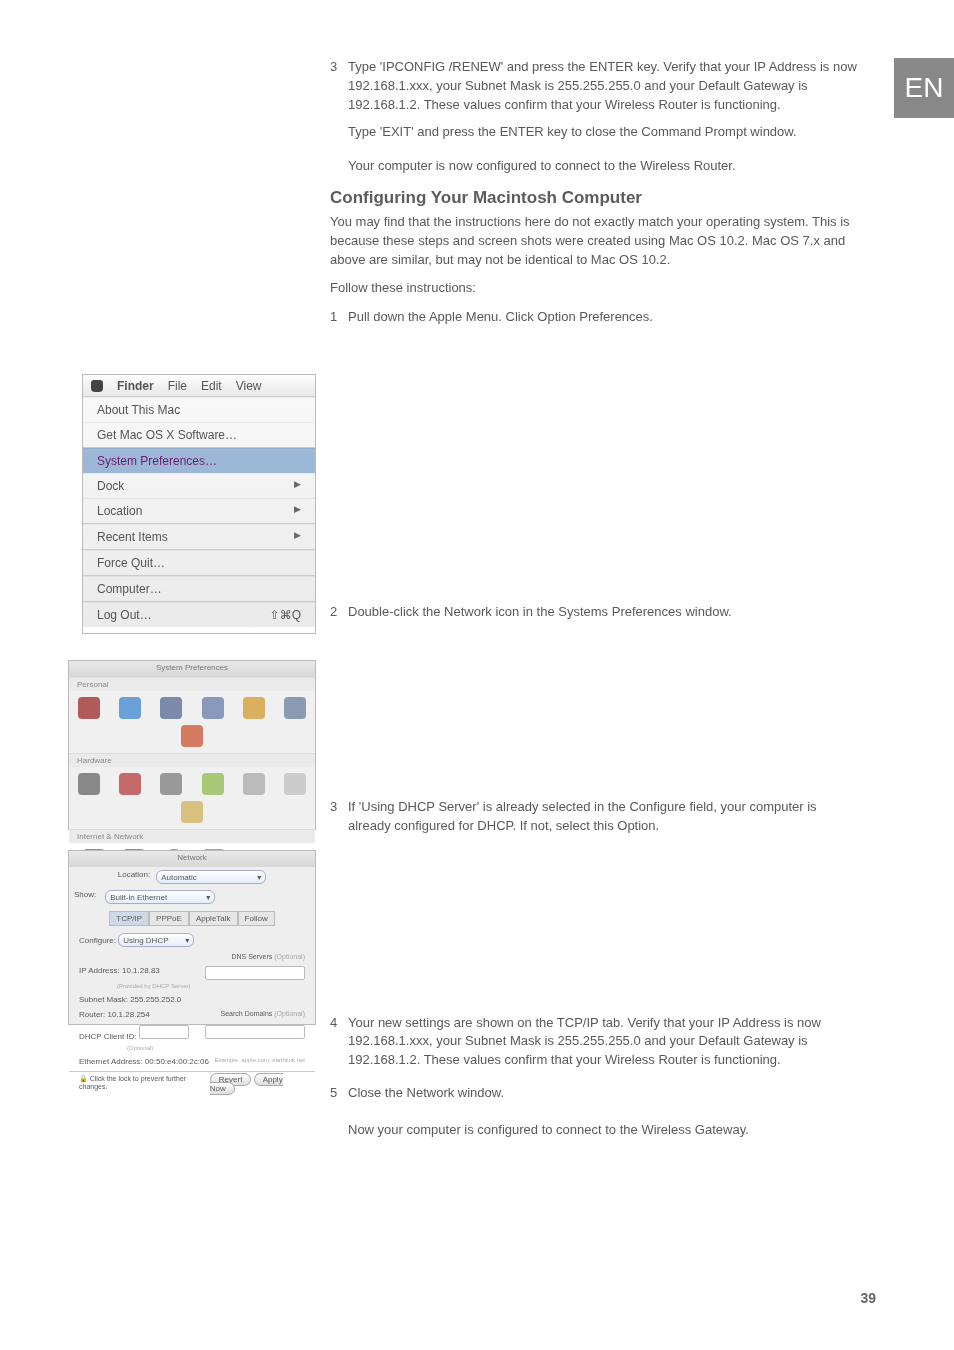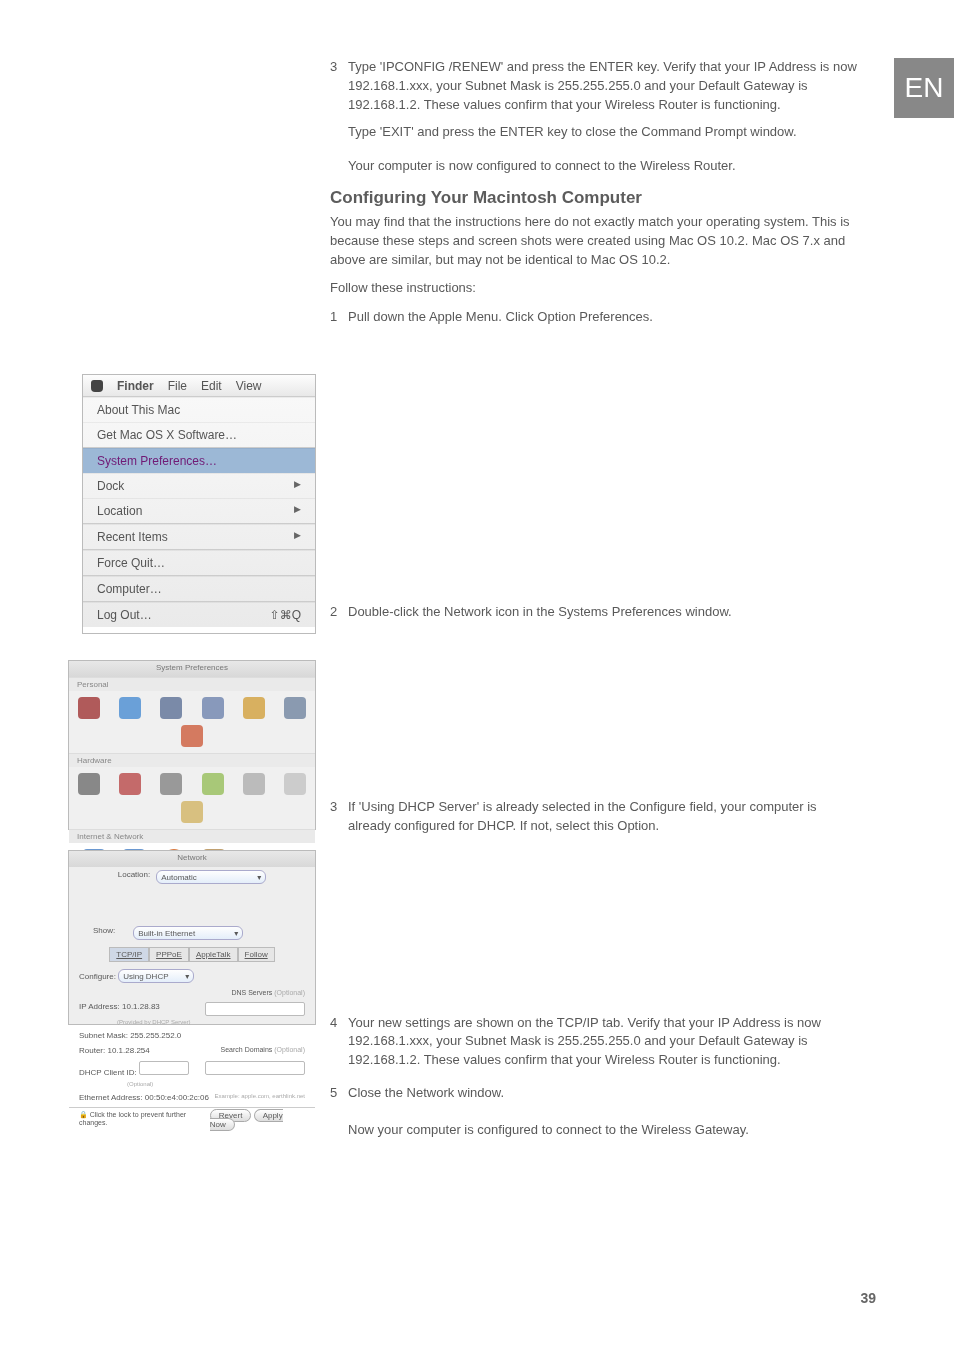--- a/index.html
+++ b/index.html
@@ -84,21 +84,21 @@
   
   .netpane {
     left: 68px; top: 850px; width: 248px; height: 175px;
     background: #eee;
   }
   .net-row { font-size:8px; padding:3px 10px; display:flex; justify-content:space-between; align-items:flex-start; }
   .net-field { background:#fff; border:1px solid #bbb; height:14px; width:100px; font-size:8px; padding:1px 3px; color:#888; border-radius:2px; }
   .net-drop { background:linear-gradient(#fefefe,#e4eefa); border:1px solid #aac; border-radius:6px; height:14px; width:110px; font-size:8px; padding:1px 4px; display:flex; justify-content:space-between; align-items:center; }
   .net-btn { background:linear-gradient(#fff,#ddd); border:1px solid #aaa; border-radius:8px; font-size:8px; padding:1px 8px; }
   .net-tabs { display:flex; justify-content:center; gap:0; margin:4px 0; }
-  .net-tab { font-size:8px; padding:2px 6px; background:#e6e6e6; border:1px solid #bbb;text-decoration:underline; }
+  .net-tab { font-size:8px; padding:2px 6px; background:#e6e6e6; border:1px solid #bbb; }
   .net-tab.active { background:#cfd8e6; }
   .page-num {
     position: absolute;
     right: 78px;
     bottom: 44px;
     font-size: 14px;
     font-weight: bold;
     color: #666;
   }
   .tri { font-size:9px; color:#666; }
@@ -255,21 +255,21 @@
 
 <div class="img-block netpane">
   <div class="sp-title">Network</div>
   <div class="net-row" style="justify-content:center; gap:6px;">
     <span>Location:</span>
     <span class="net-drop">
         <span>Automatic</span>
         <span>▾</span>
       </span>
   </div>
-  <div class="net-row" style="justify-content:flex-start; gap:18px; padding-left:24px;margin-top:36px;">
+  <div class="net-row" style="justify-content:flex-start; gap:9px; padding-left:5px;">
     <span>Show:</span>
     <span class="net-drop">
         <span>Built-in Ethernet</span>
         <span>▾</span>
       </span>
   </div>
   <div class="net-tabs">
     <span class="net-tab active">TCP/IP</span>
     <span class="net-tab">PPPoE</span>
     <span class="net-tab">AppleTalk</span>

